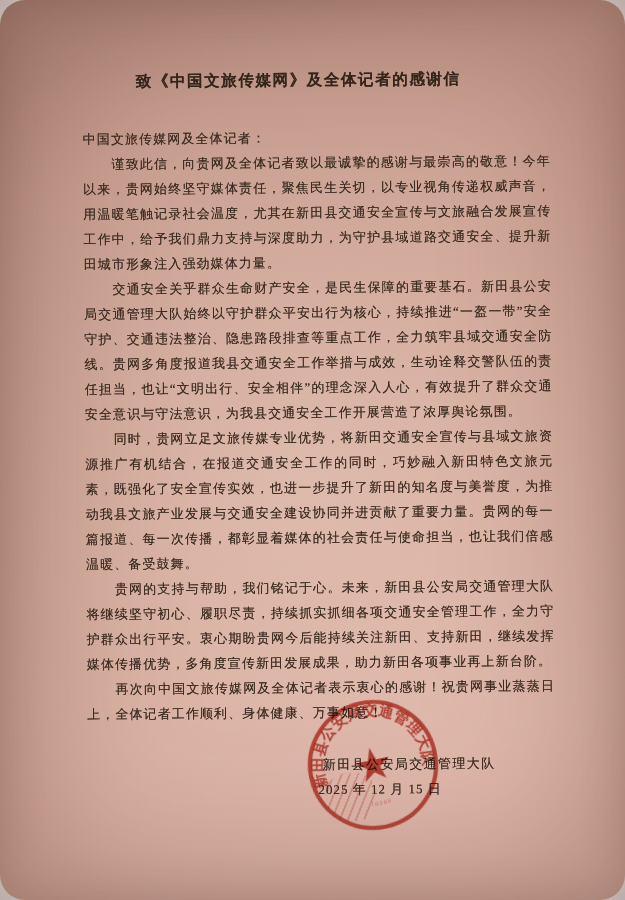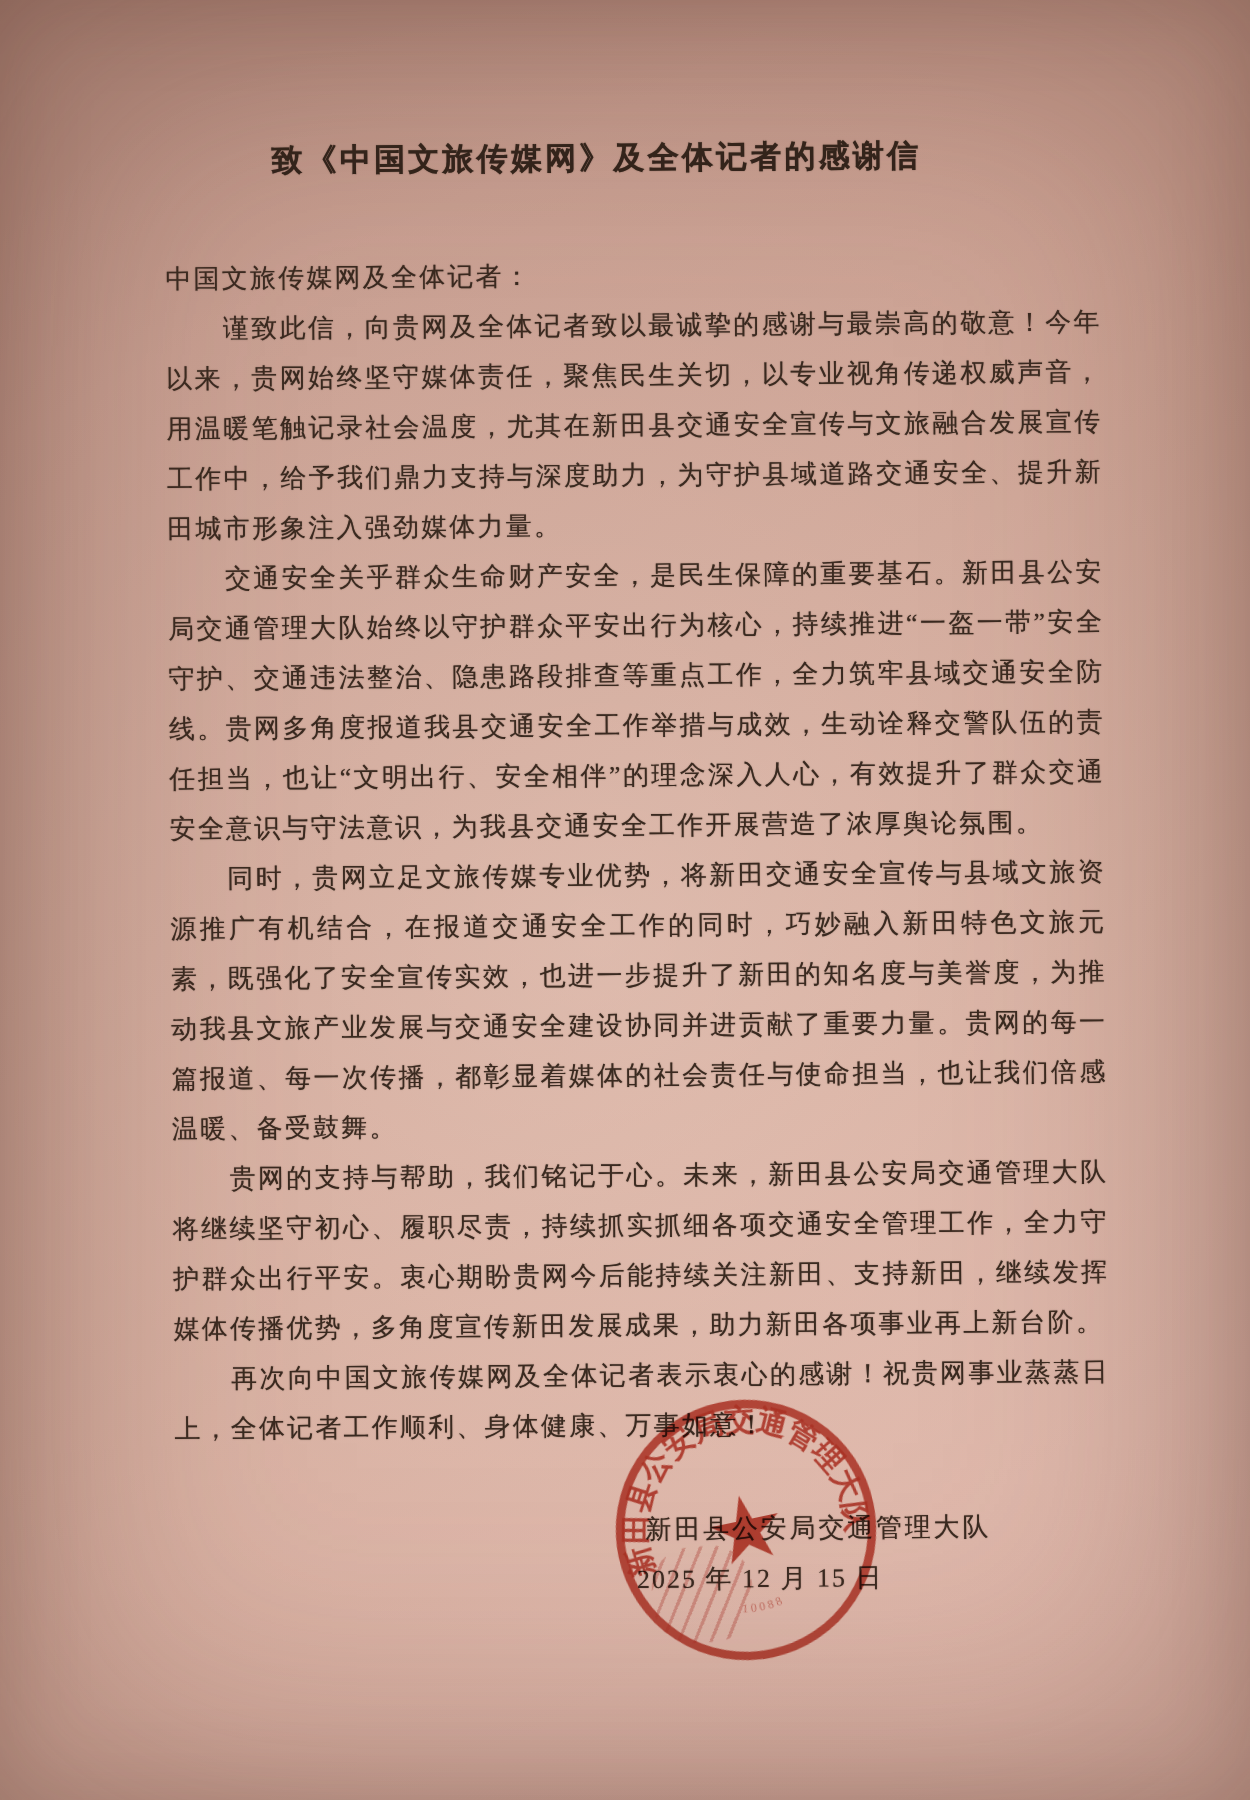--- a/index.html
+++ b/index.html
@@ -7,20 +7,21 @@
   body {
     font-family: "Liberation Serif", "DejaVu Serif", serif;
     position: relative;
   }
 
   .photo {
     position: absolute; inset: 0;
     background:
       radial-gradient(120% 85% at 48% 52%, rgba(255,238,228,0.28), rgba(255,238,228,0) 62%),
       linear-gradient(152deg, #b58c7f 0%, #c59a8c 18%, #cda293 42%, #d5ab9c 62%, #ddb4a7 82%, #dfb6a9 100%);
+    border-radius: 25px;
   }
 
   .vignette {
     position: absolute; inset: 0; pointer-events: none; z-index: 6;
     box-shadow:
       inset 0 0 150px 25px rgba(92,58,46,0.35),
       inset 0 0 45px rgba(80,46,36,0.22);
   }
 
   .letter {

